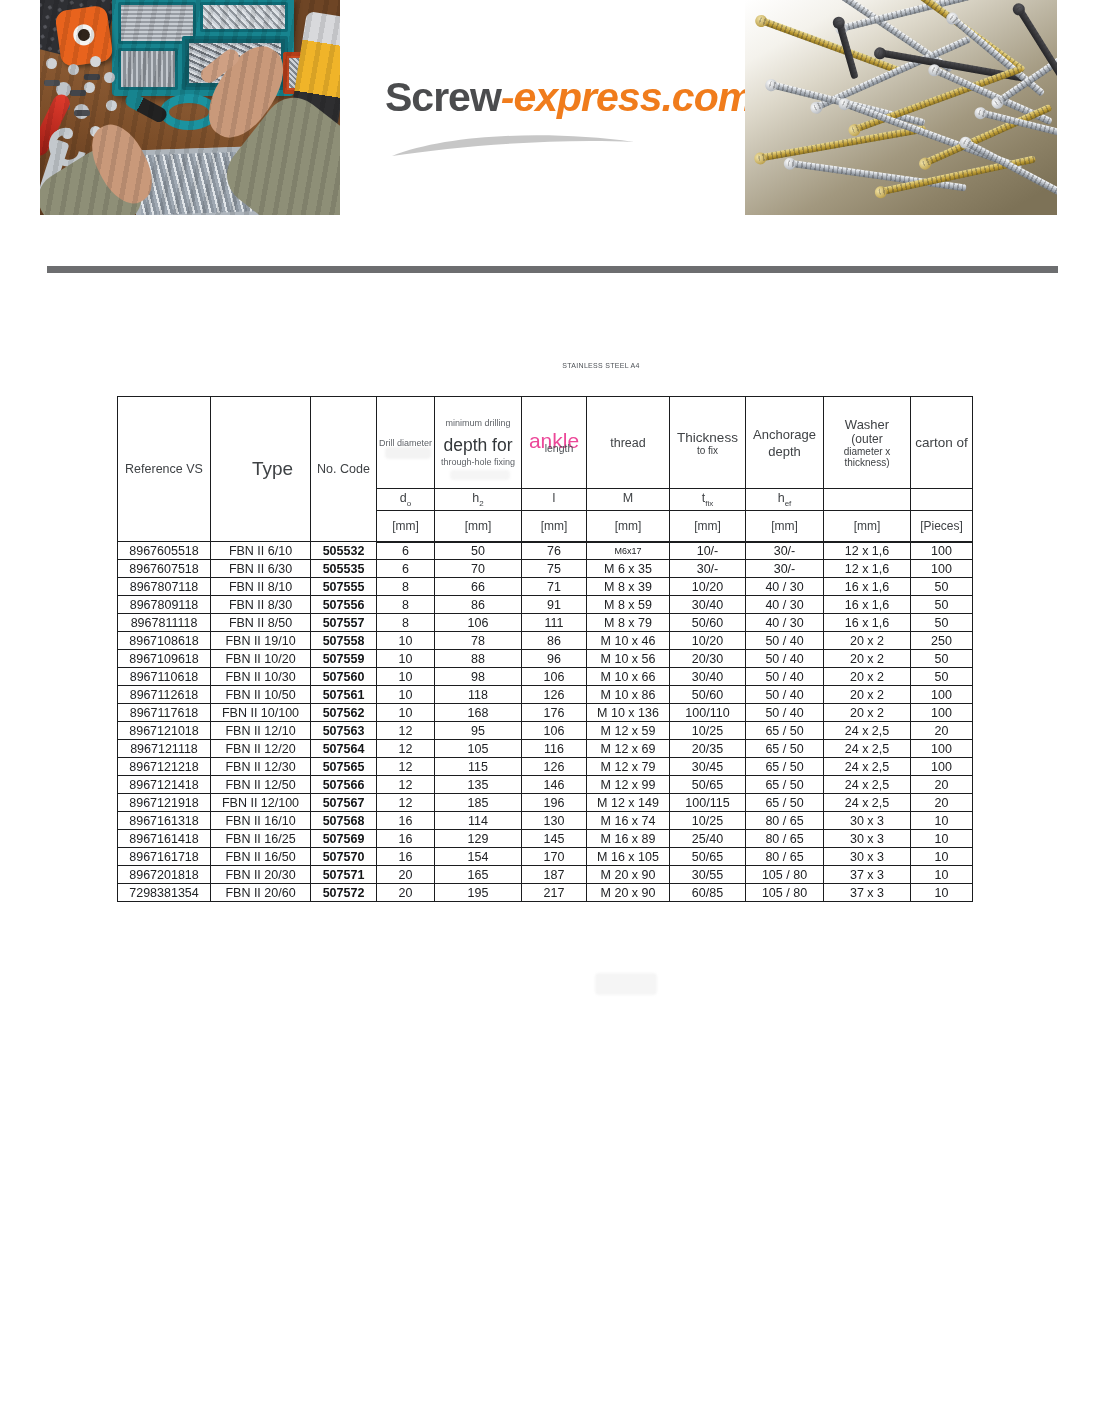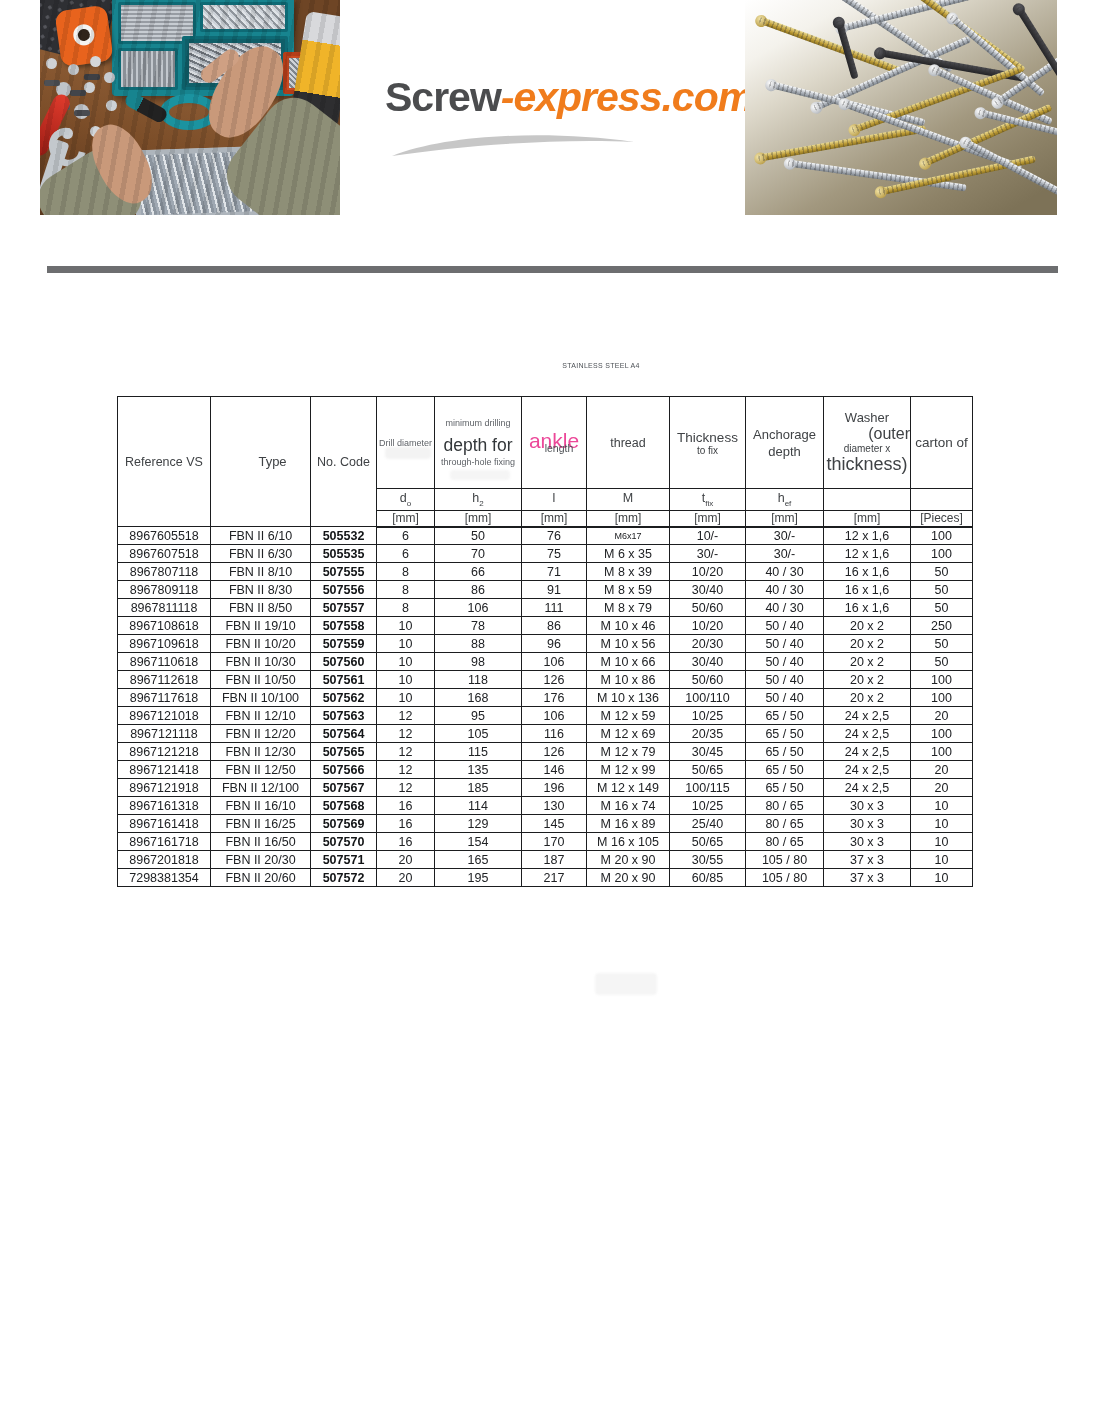--- a/index.html
+++ b/index.html
@@ -91,39 +91,39 @@
   
   .spec-table { position:absolute; left:117px; top:396px; }
   table { border-collapse:collapse; table-layout:fixed; width:855px; }
   col.c0{width:93px} col.c1{width:100px} col.c2{width:66px} col.c3{width:58px} col.c4{width:87px}
   col.c5{width:65px} col.c6{width:83px} col.c7{width:76px} col.c8{width:78px} col.c9{width:87px} col.c10{width:62px}
   td { border:1px solid #1b1d1f; text-align:center; vertical-align:middle; padding:0;
     color:#202225; font-size:12.5px; overflow:hidden; }
   thead td { color:#3f4245; }
   .hrow-main td { height:92px; }
   .hrow-sym td { height:22px; }
-  .hrow-unit td { height:16px; border-bottom-width:2px; font-size:12px; }
+  .hrow-unit td { height:31px; border-bottom-width:2px; font-size:12px; }
   tbody tr { height:18px; }
   .h-ref { font-size:12.5px; }
-  .h-type { font-size:13px;padding-left:24px; }
+  .h-type { font-size:19px;padding-left:24px; }
   .h-code { font-size:12.5px; }
   .h-drill { font-size:9px; white-space:nowrap; color:#5f6368; }
   .h-depth .sm { font-size:9px; color:#5f6368; }
   .h-depth .big { font-size:17.5px; color:#33373a; margin:7px 0 1px; }
   .h-ankle { position:relative; }
   .h-ankle .big { font-size:21px; color:#ec4899; line-height:20px; }
   .h-ankle .sm { font-size:10.5px; color:#4a4e52; margin-top:-9px; margin-left:10px; }
   .h-thread { font-size:12.5px; }
   .h-thick .l1 { font-size:13.5px; }
   .h-thick .l2 { font-size:10px; }
   .h-anch { font-size:13px; line-height:17px; }
   .h-washer .l1 { font-size:13px; }
-  .h-washer .l2 { font-size:16px;text-align:right; }
+  .h-washer .l2 { font-size:12px; }
   .h-washer .l3 { font-size:10px; }
-  .h-washer .l4 { font-size:18px;text-align:center; }
+  .h-washer .l4 { font-size:10px;text-align:center; }
   .h-carton { font-size:13.5px; }
   sub { font-size:8px; }
   tbody td.code { font-weight:bold; color:#121416; }
   tbody td.small-thread { font-size:9px; }
 
   
   .note { position:absolute; left:113px; top:977px; font-size:13px; color:#5f6368; }
   .smudge { position:absolute; background:rgba(140,140,140,.09); border-radius:4px; filter:blur(1px); }
   .sm1 { left:385px; top:447px; width:46px; height:12px; background:rgba(160,160,160,.12); }
   .sm2 { left:450px; top:470px; width:60px; height:10px; background:rgba(160,160,160,.10); }

